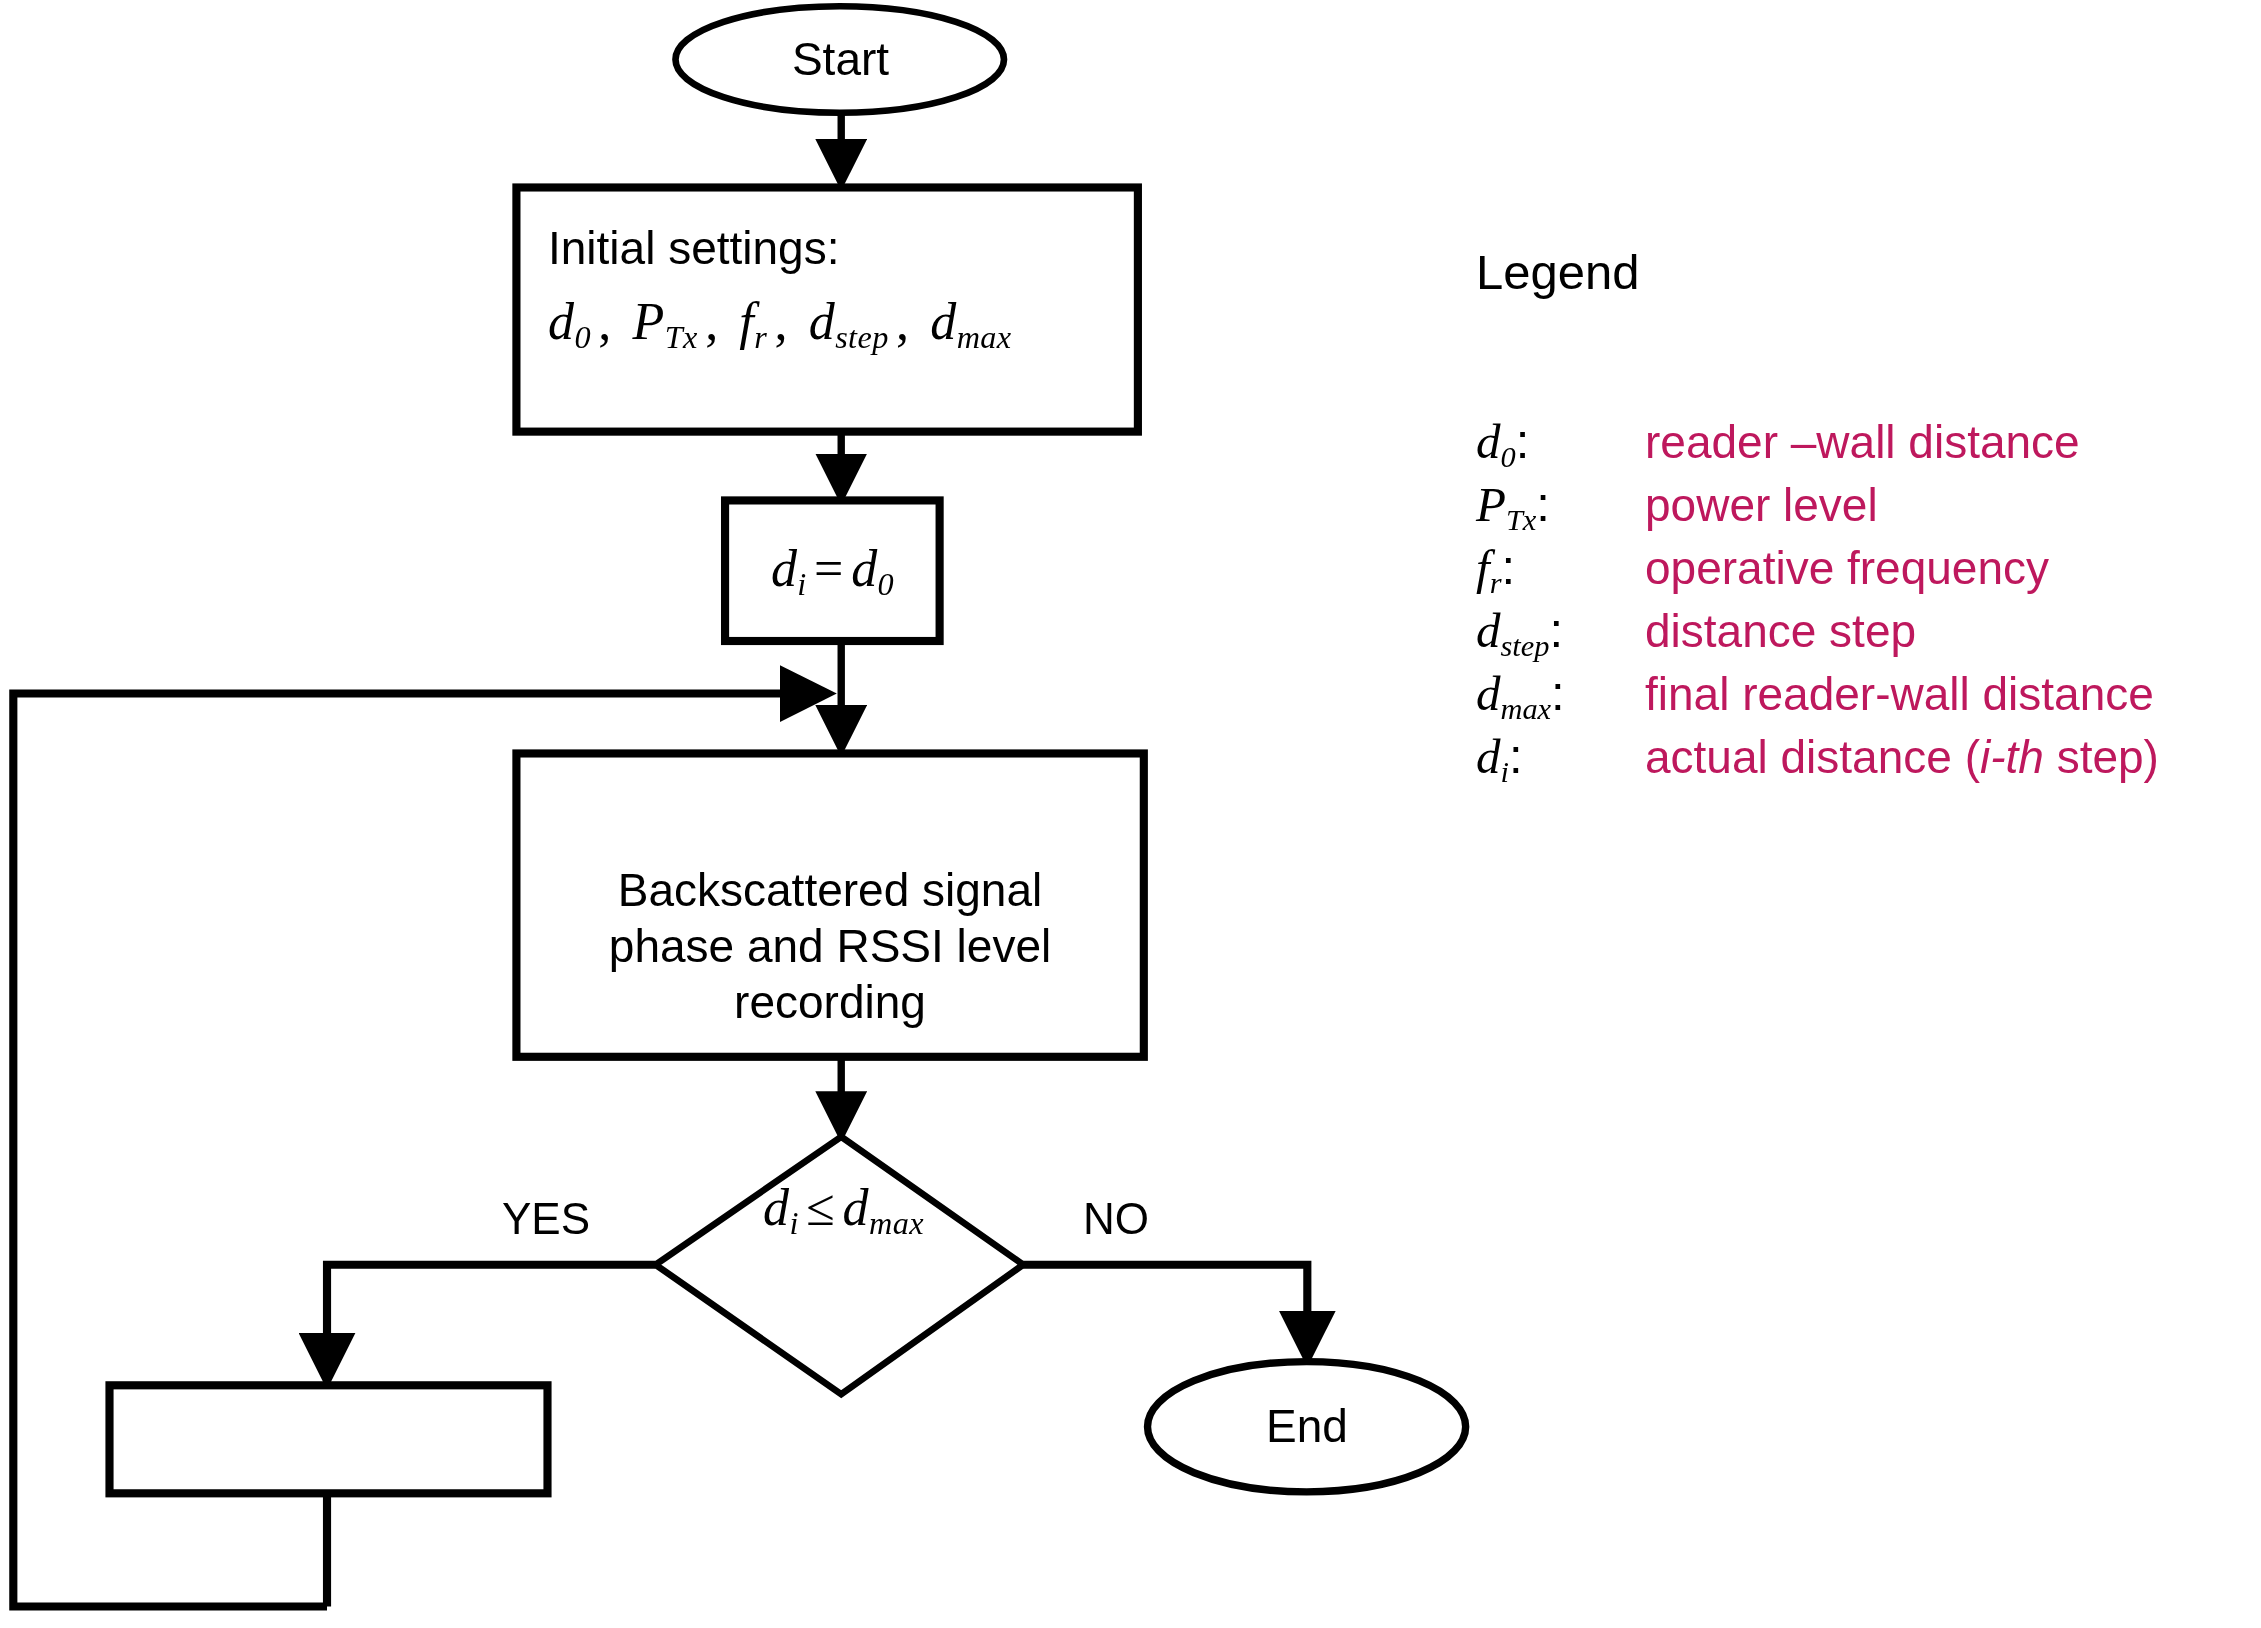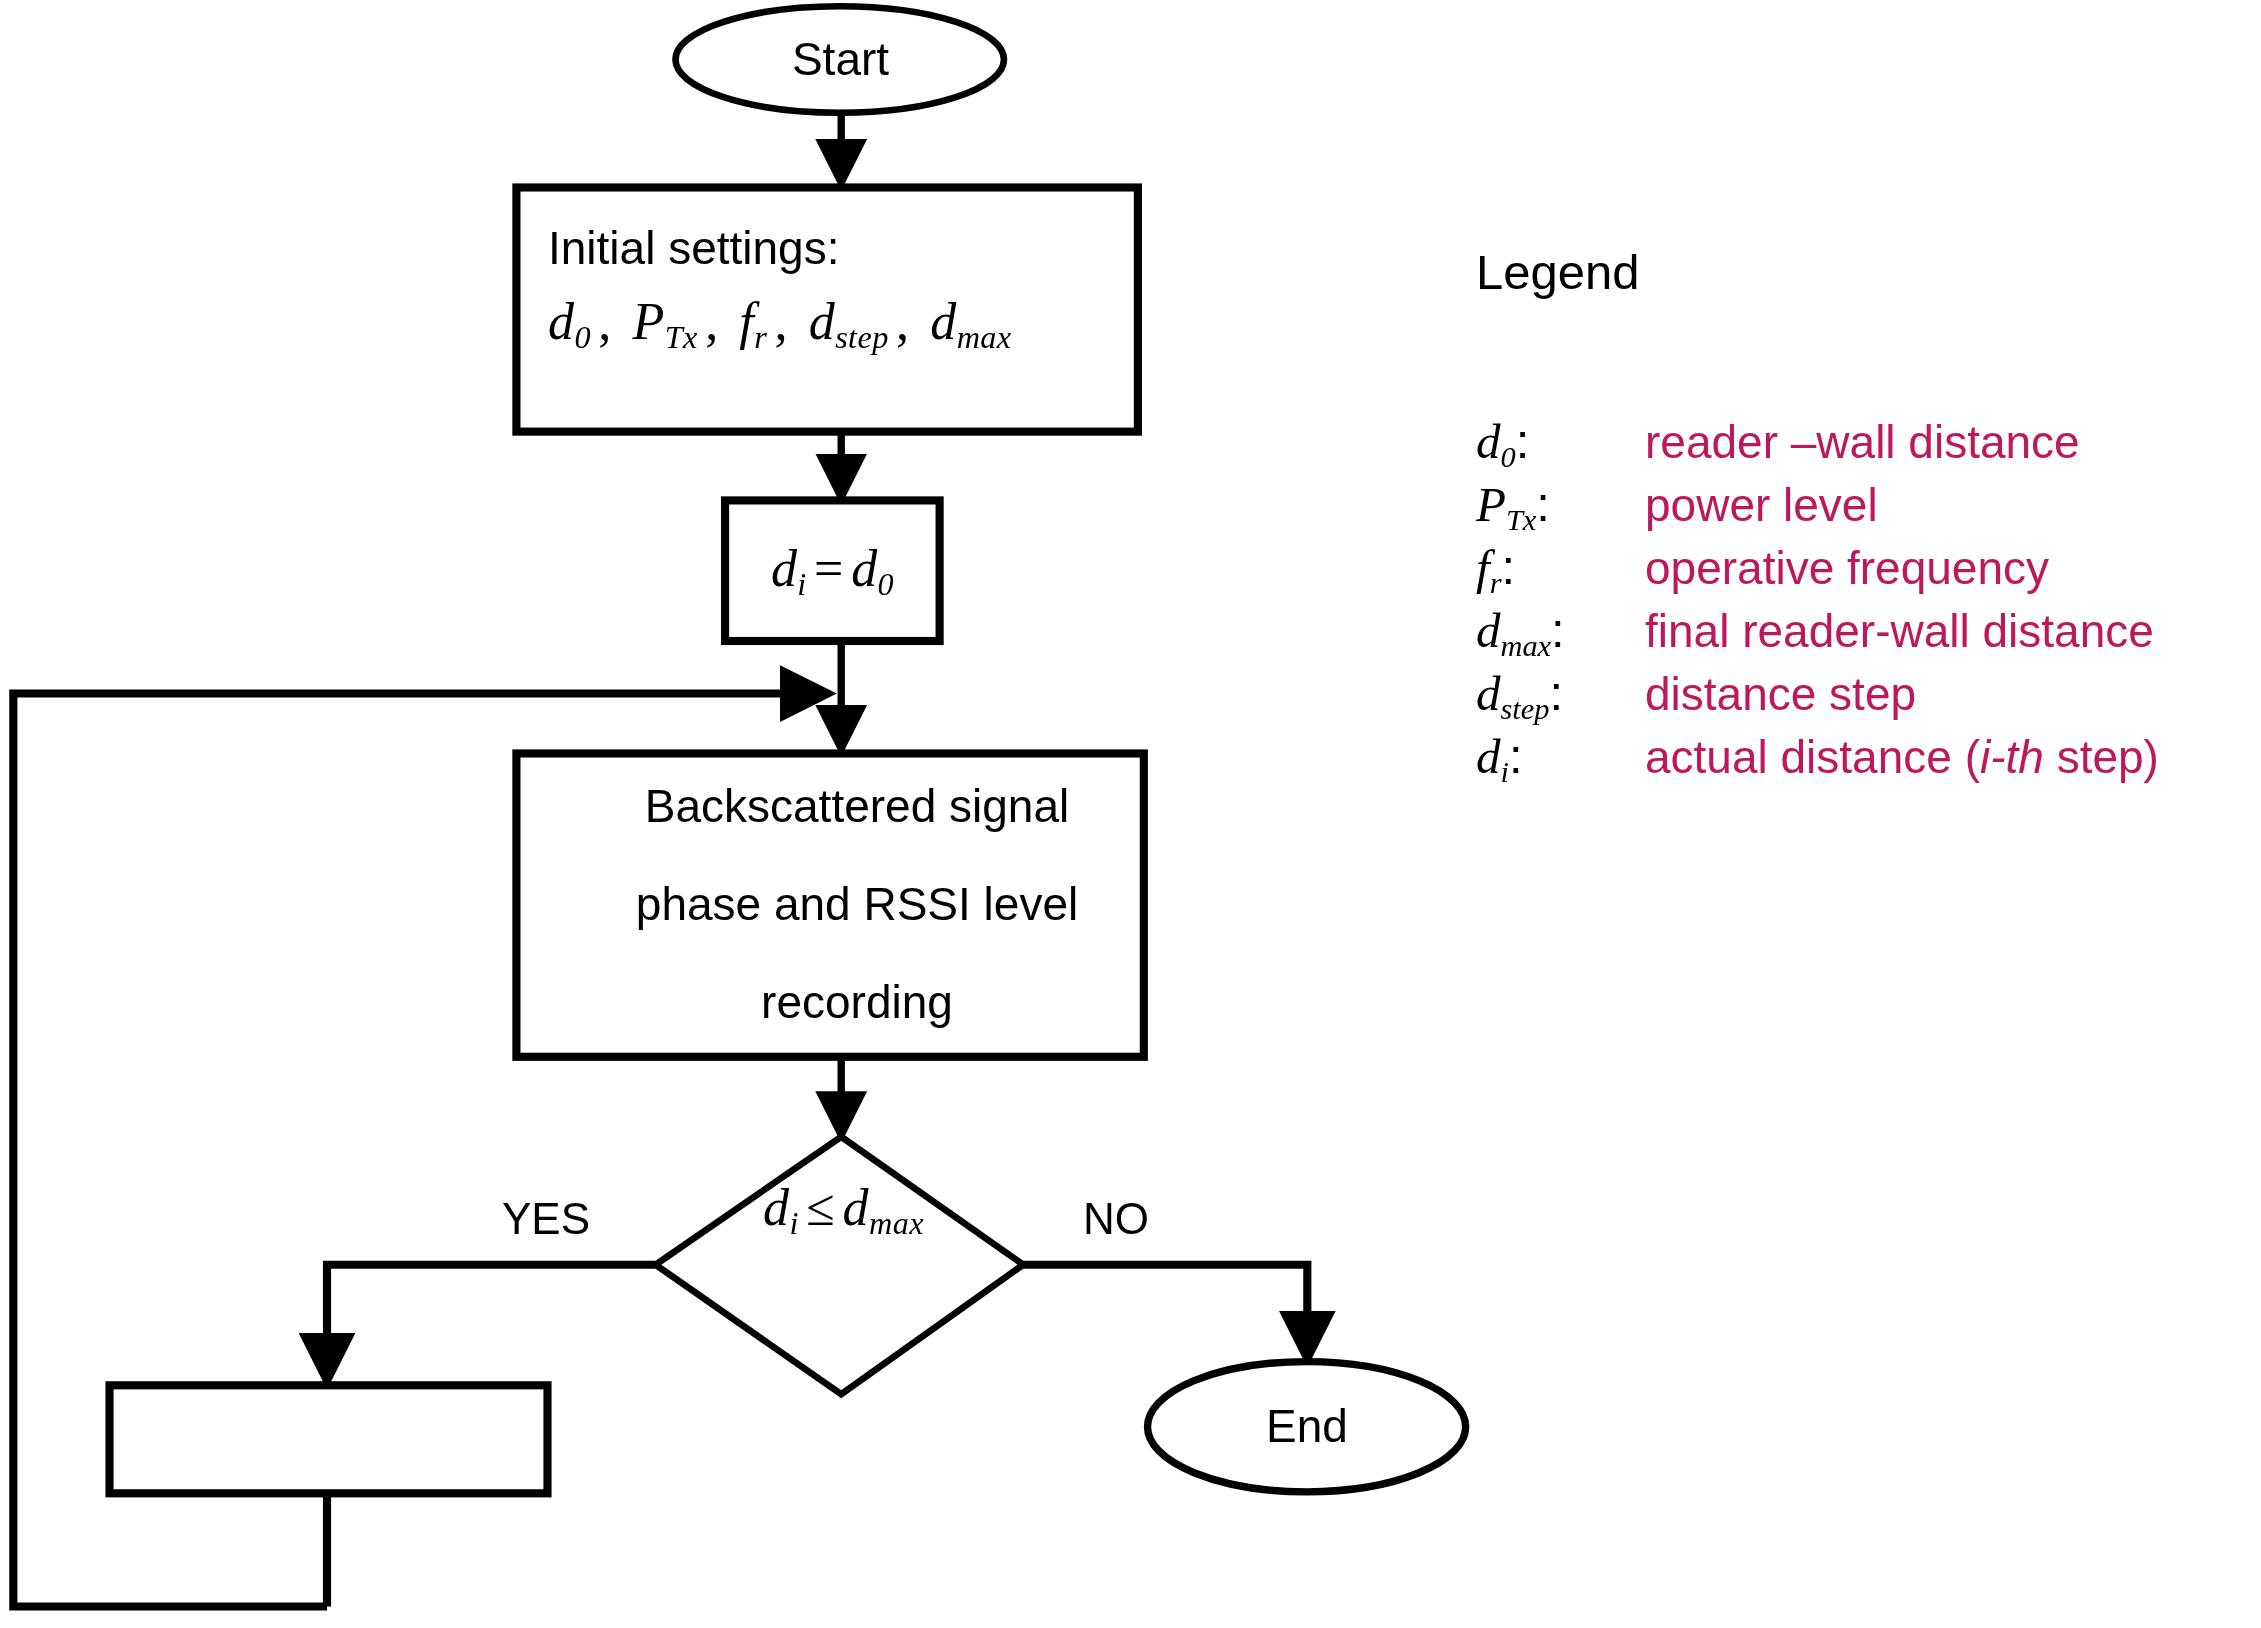--- a/index.html
+++ b/index.html
@@ -157,21 +157,21 @@
   <div class="node-label sans proc-text" style="left:548px; top:222px; width:459px; height:52px; justify-content:flex-start;">Initial settings:</div>
 
   <div class="node-label math serif-i" style="left:548px; top:294px; width:592px; height:59px; justify-content:flex-start;">
     <span>d<sub>0</sub><span class="op">,</span>&nbsp;P<sub>Tx</sub><span class="op">,</span>&nbsp;f<sub>r</sub><span class="op">,</span>&nbsp;d<sub>step</sub><span class="op">,</span>&nbsp;d<sub>max</sub></span>
   </div>
 
   <div class="node-label math serif-i" style="left:725px; top:500px; width:215px; height:141px;">
     <span>d<sub>i</sub><span class="op">=</span>d<sub>0</sub></span>
   </div>
 
-  <div class="node-label wrap sans proc-text" style="left:522px; top:778px; width:616px; height:252px; flex-direction:column; justify-content:space-between;margin-left:27px;">
+  <div class="node-label wrap sans proc-text" style="left:522px; top:778px; width:616px; height:252px; flex-direction:column; justify-content:flex-end;">
     <span>Backscattered signal</span>
     <span>phase and RSSI level</span>
     <span>recording</span>
   </div>
 
   <div class="node-label math serif-i" style="left:666px; top:1154px; width:355px; height:111px;">
     <span>d<sub>i</sub><span class="op">≤</span>d<sub>max</sub></span>
   </div>
 
   <div class="branch-label sans" style="left:502px; top:1194px;">YES</div>
@@ -193,29 +193,29 @@
       <div class="legend-sym">P<sub>Tx</sub><span class="colon">:</span></div>
       <div class="legend-desc">power level</div>
     </div>
 
     <div class="legend-row">
       <div class="legend-sym">f<sub>r</sub><span class="colon">:</span></div>
       <div class="legend-desc">operative frequency</div>
     </div>
 
     <div class="legend-row">
+      <div class="legend-sym">d<sub>step</sub><span class="colon">:</span></div>
+      <div class="legend-desc">distance step</div>
+    </div>
+
+    <div class="legend-row">
       <div class="legend-sym">d<sub>max</sub><span class="colon">:</span></div>
       <div class="legend-desc">final reader-wall distance</div>
     </div>
 
     <div class="legend-row">
-      <div class="legend-sym">d<sub>step</sub><span class="colon">:</span></div>
-      <div class="legend-desc">distance step</div>
-    </div>
-
-    <div class="legend-row">
       <div class="legend-sym">d<sub>i</sub><span class="colon">:</span></div>
       <div class="legend-desc">actual distance (<i>i-th</i> step)</div>
     </div>
   </div>
 
 </div>
 
 
 </body></html>

